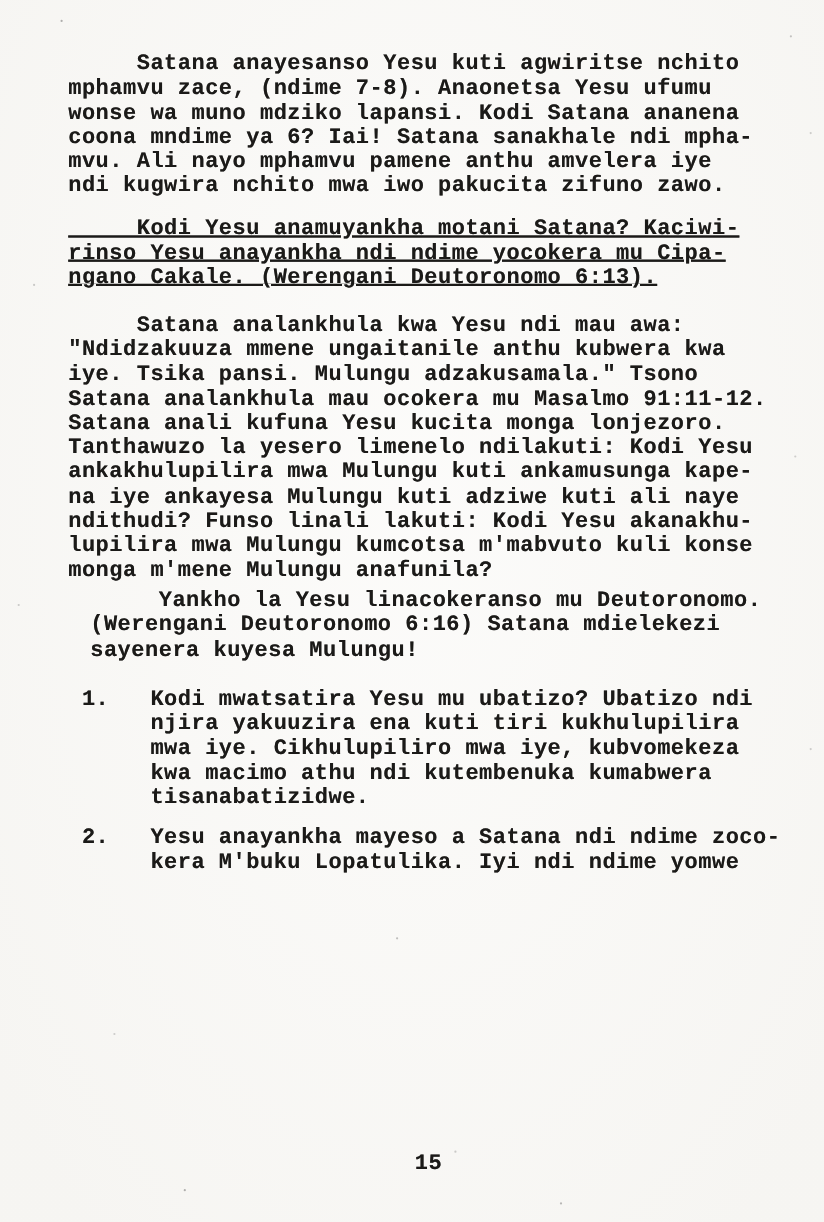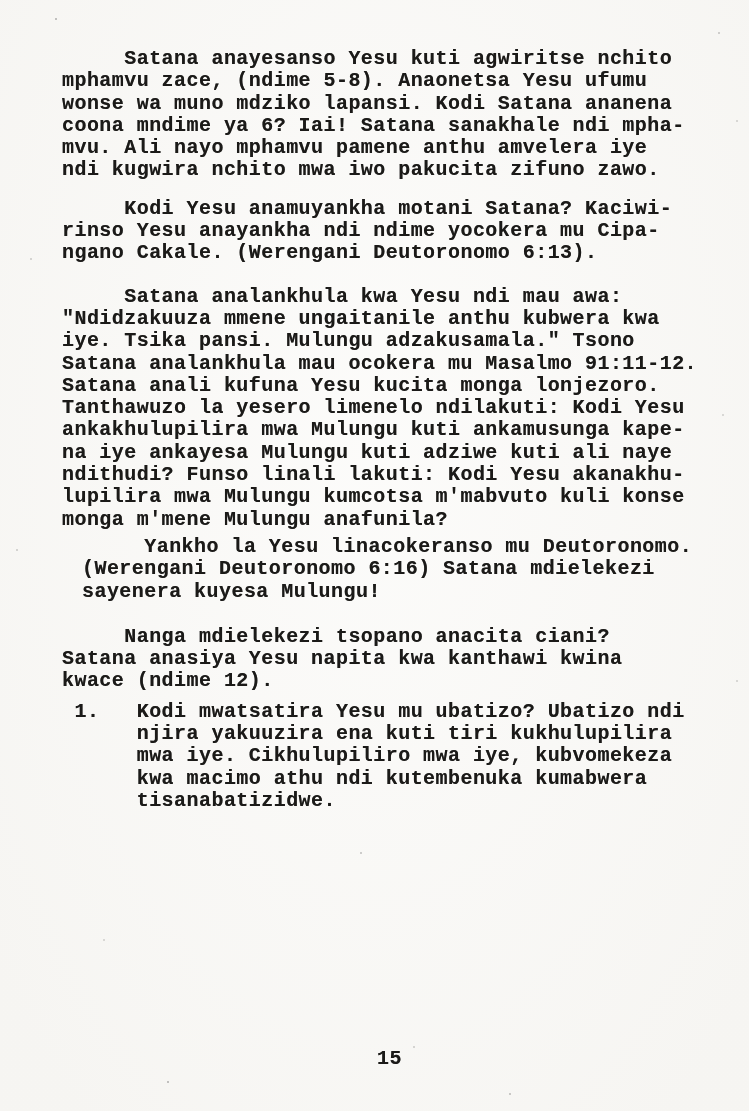--- a/index.html
+++ b/index.html
@@ -31,21 +31,21 @@
     left: 62px;
     top: 48px;
     right: 26px;
   }
   .block {
     white-space: pre;
     margin: 0;
     text-shadow: 0 0 0.5px rgba(10,10,10,0.55);
   }
   .mb-p1 { margin-bottom: 16px; }
-  .mb-p2 { margin-bottom: 15px; }
+  .mb-p2 { margin-bottom: 15px; text-decoration: underline; }
   .mb-p3 { margin-bottom: 10px; }
   .mb-p4 { margin-bottom: 5px; margin-top: 21px; }
   .mb-p5 { margin-bottom: 23px; margin-left: 20px; }
   .mb-p6 { margin-bottom: 8px; }
   .mb-h  { margin-bottom: 17px; }
   .mb-l1 { margin-bottom: 14px; }
   .heading {
     letter-spacing: 1.1px;
   }
   .pagenum {
@@ -78,21 +78,21 @@
       413px 1046px 0 rgba(40,40,40,0.22),
       103px 939px 0 rgba(40,40,40,0.2);
   }
 </style>
 </head>
 <body>
 
 <div class="page">
   <div class="content">
     <div class="block mb-p1">     Satana anayesanso Yesu kuti agwiritse nchito
-mphamvu zace, (ndime 5-8). Anaonetsa Yesu ufumu
+mphamvu zace, (ndime 7-8). Anaonetsa Yesu ufumu
 wonse wa muno mdziko lapansi. Kodi Satana ananena
 coona mndime ya 6? Iai! Satana sanakhale ndi mpha-
 mvu. Ali nayo mphamvu pamene anthu amvelera iye
 ndi kugwira nchito mwa iwo pakucita zifuno zawo.</div>
     <div class="block mb-p2">     Kodi Yesu anamuyankha motani Satana? Kaciwi-
 rinso Yesu anayankha ndi ndime yocokera mu Cipa-
 ngano Cakale. (Werengani Deutoronomo 6:13).</div>
     <div class="block mb-p4">     Satana analankhula kwa Yesu ndi mau awa:
 "Ndidzakuuza mmene ungaitanile anthu kubwera kwa
 iye. Tsika pansi. Mulungu adzakusamala." Tsono
@@ -100,24 +100,23 @@
 Satana anali kufuna Yesu kucita monga lonjezoro.
 Tanthawuzo la yesero limenelo ndilakuti: Kodi Yesu
 ankakhulupilira mwa Mulungu kuti ankamusunga kape-
 na iye ankayesa Mulungu kuti adziwe kuti ali naye
 ndithudi? Funso linali lakuti: Kodi Yesu akanakhu-
 lupilira mwa Mulungu kumcotsa m'mabvuto kuli konse
 monga m'mene Mulungu anafunila?</div>
     <div class="block mb-p5">     Yankho la Yesu linacokeranso mu Deutoronomo.
 (Werengani Deutoronomo 6:16) Satana mdielekezi
 sayenera kuyesa Mulungu!</div>
-    <div class="block mb-p6">     Nanga mdielekezi tsopano anacita ciani?
-Satana anasiya Yesu napita kwa kanthawi kwina
-kwace (ndime 12).</div>
     <div class="block mb-l1"> 1.   Kodi mwatsatira Yesu mu ubatizo? Ubatizo ndi
       njira yakuuzira ena kuti tiri kukhulupilira
       mwa iye. Cikhulupiliro mwa iye, kubvomekeza
       kwa macimo athu ndi kutembenuka kumabwera
       tisanabatizidwe.</div>
+    <div class="block"> 2.   Yesu anayankha mayeso a Satana ndi ndime zoco-
+      kera M'buku Lopatulika. Iyi ndi ndime yomwe</div>
   </div>
   <div class="pagenum">15</div>
   <div class="specks"></div>
 </div>
 
 </body></html>

